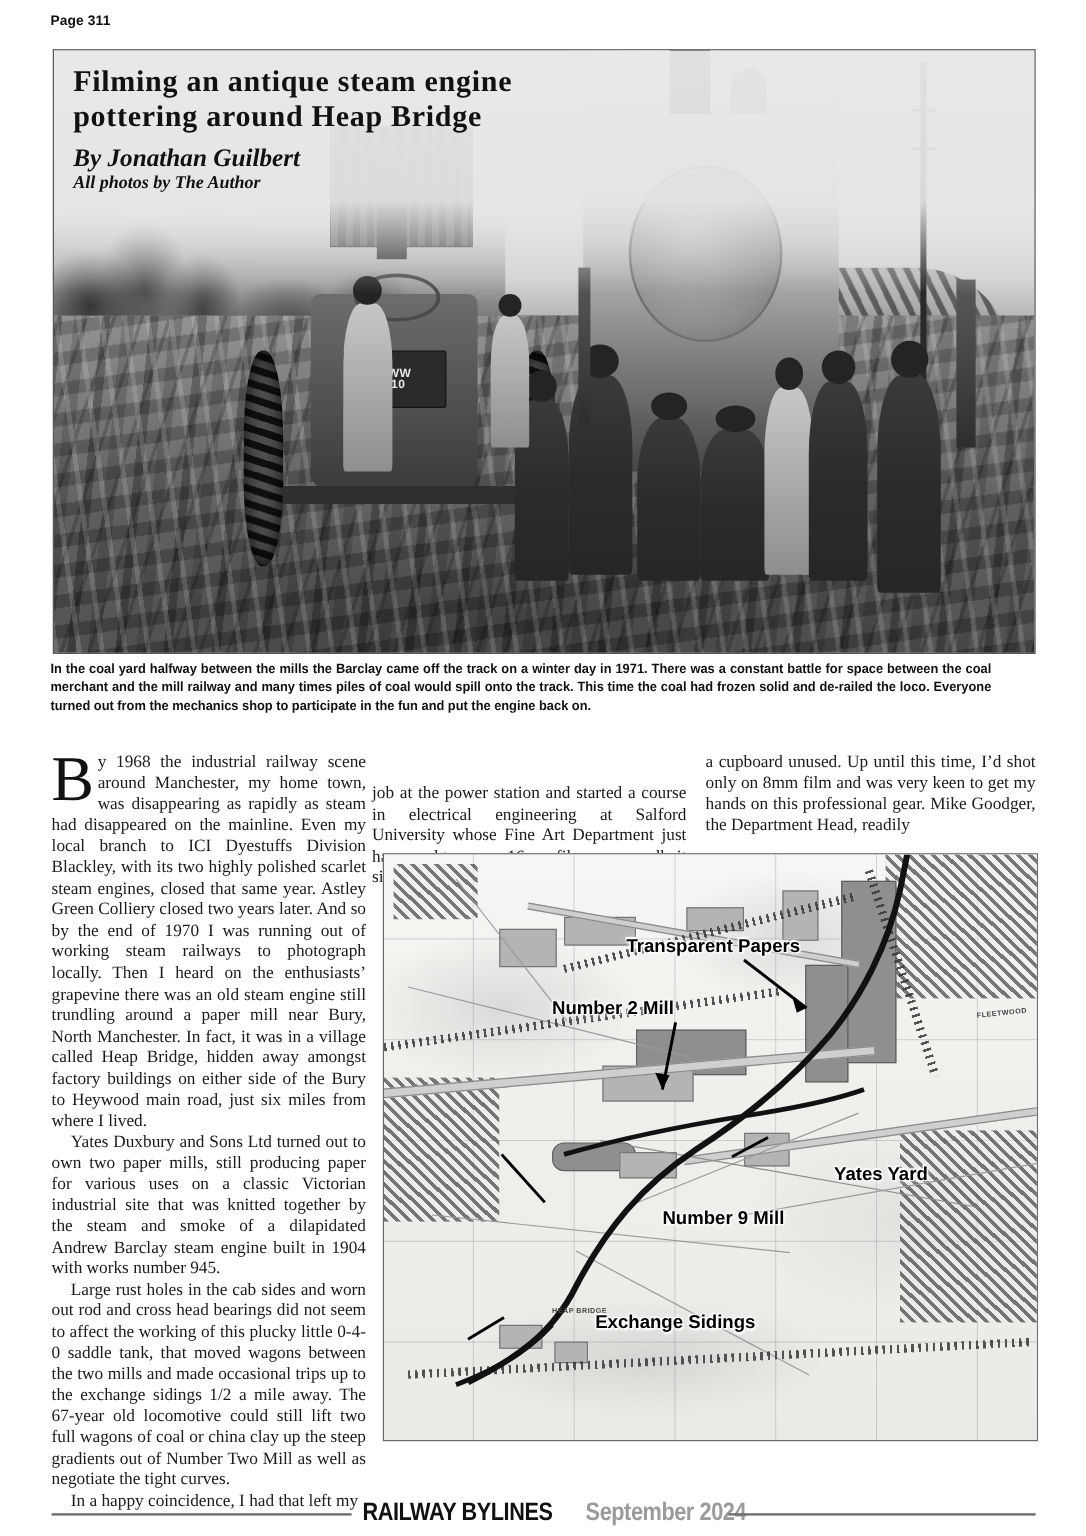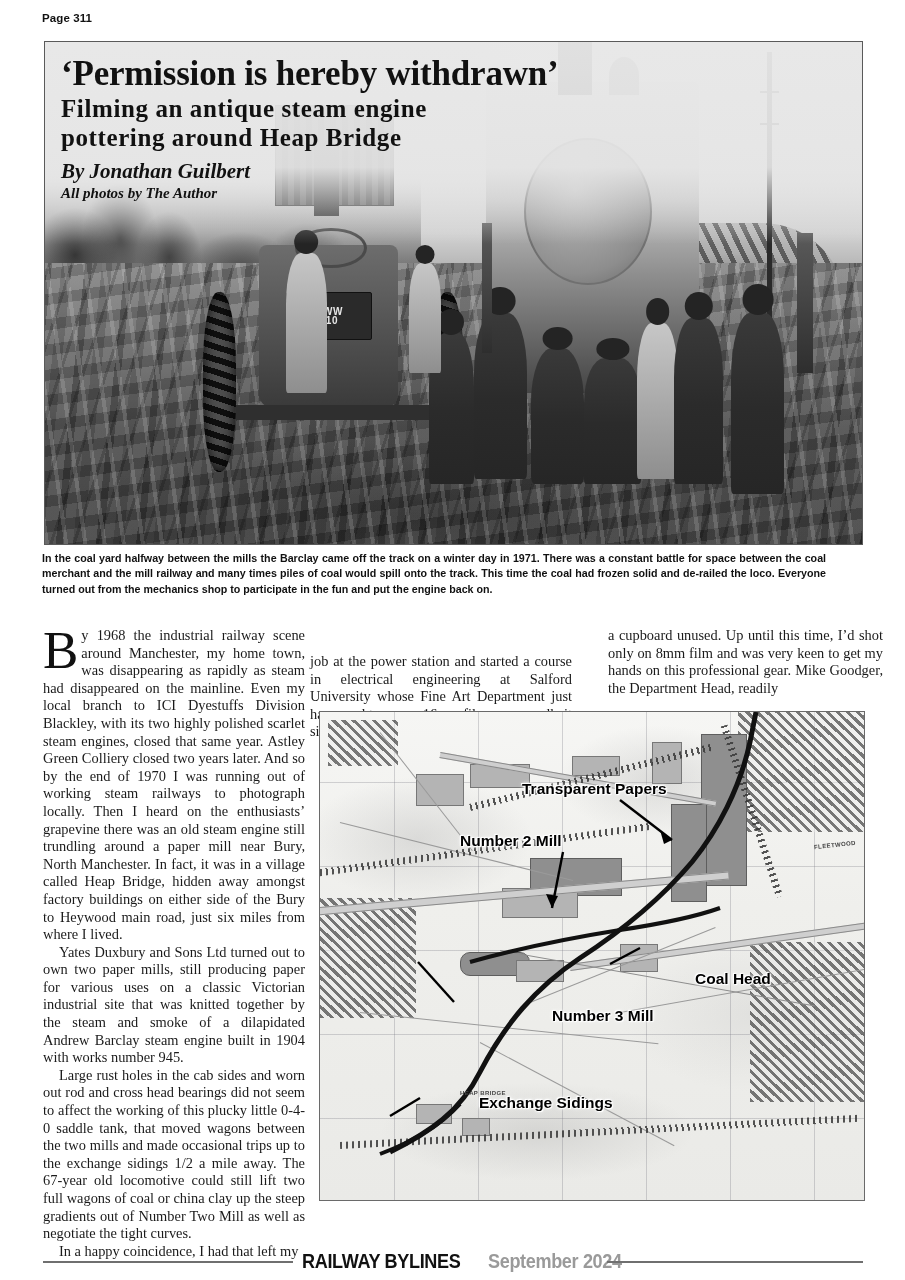--- a/index.html
+++ b/index.html
@@ -213,21 +213,21 @@
     position:absolute;top:627px;
     font-size:14.4px;line-height:17.6px;
     color:#1a1a1a;text-align:justify;
     font-family:"Liberation Serif", serif;
     hyphens:auto;
   }
   .col p{margin:0;text-indent:16px;}
   .col p.first{text-indent:0;}
   .col1{left:43px;width:262px;height:600px;}
   .col2{left:310px;width:262px;height:86px;margin-top:26px;}
-  .col3{left:608px;width:275px;height:86px;}
+  .col3{left:588px;width:275px;height:86px;}
 
   .dropcap{
     float:left;
     font-family:"Liberation Serif", serif;
     font-size:53px;line-height:42px;
     font-weight:normal;
     padding:2px 3px 0 0;
     color:#111;
   }
 
@@ -371,21 +371,20 @@
       <div class="fig pale" style="left:72.5%;width:5%;height:31%;bottom:13%;"></div>
       <div class="fig" style="left:77%;width:6%;height:33%;bottom:12%;"></div>
       <div class="fig" style="left:84%;width:6.5%;height:36%;bottom:10%;"></div>
       <div class="fig pale" style="left:29.5%;width:5%;height:28%;bottom:30%;"></div>
       <div class="fig pale" style="left:44.5%;width:4%;height:22%;bottom:34%;"></div>
       <div class="fencepost" style="left:53.5%;top:36%;height:26%;"></div>
       <div class="fencepost" style="right:6%;top:38%;height:28%;width:16px;"></div>
     </div>
 
     <div class="headline-wrap">
-      <div class="hl1">‘Permission is hereby withdrawn’</div>
       <div class="hl2">Filming an antique steam engine</div>
       <div class="hl2">pottering around Heap Bridge</div>
       <div class="byline">By Jonathan Guilbert</div>
       <div class="byline2">All photos by The Author</div>
     </div>
   </div>
 
   <div class="photo-caption">In the coal yard halfway between the mills the Barclay came off the track on a winter day in 1971.  There was a constant battle for space between the coal merchant and the mill railway and many times piles of coal would spill onto the track. This time the coal had frozen solid and de-railed the loco.  Everyone turned out from the mechanics shop to participate in the fun and put the engine back on.</div>
 
   <div class="col col1">
@@ -457,23 +456,23 @@
         <line x1="320" y1="236" x2="290" y2="252" stroke="#000" stroke-width="2.4"></line>
         <line x1="134" y1="290" x2="98" y2="250" stroke="#000" stroke-width="2.4"></line>
         <line x1="100" y1="386" x2="70" y2="404" stroke="#000" stroke-width="2.4"></line>
       </svg>
 
       <div class="map-small" style="left:494px;top:130px;transform:rotate(-6deg);">FLEETWOOD</div>
       <div class="map-small" style="left:140px;top:378px;">HEAP BRIDGE</div>
 
       <div class="map-label" style="left:202px;top:68px;">Transparent Papers</div>
       <div class="map-label" style="left:140px;top:120px;">Number 2 Mill</div>
-      <div class="map-label" style="left:375px;top:258px;">Coal Head</div>
-      <div class="map-label" style="left:232px;top:295px;">Number 3 Mill</div>
-      <div class="map-label" style="left:159px;top:382px;">Exchange Sidings</div>
+      <div class="map-label" style="left:375px;top:258px;">Yates Yard</div>
+      <div class="map-label" style="left:232px;top:295px;">Number 9 Mill</div>
+      <div class="map-label" style="left:176px;top:382px;">Exchange Sidings</div>
     </div>
   </div>
 
 
   <div class="footer">
     <div class="rule-left"></div>
     <div class="masthead">
       <span class="mh-name" style="color: rgb(17, 17, 17);">RAILWAY BYLINES</span><span class="mh-date" style="color: rgb(154, 154, 154);">September 2024</span>
     </div>
     <div class="rule-right"></div>

